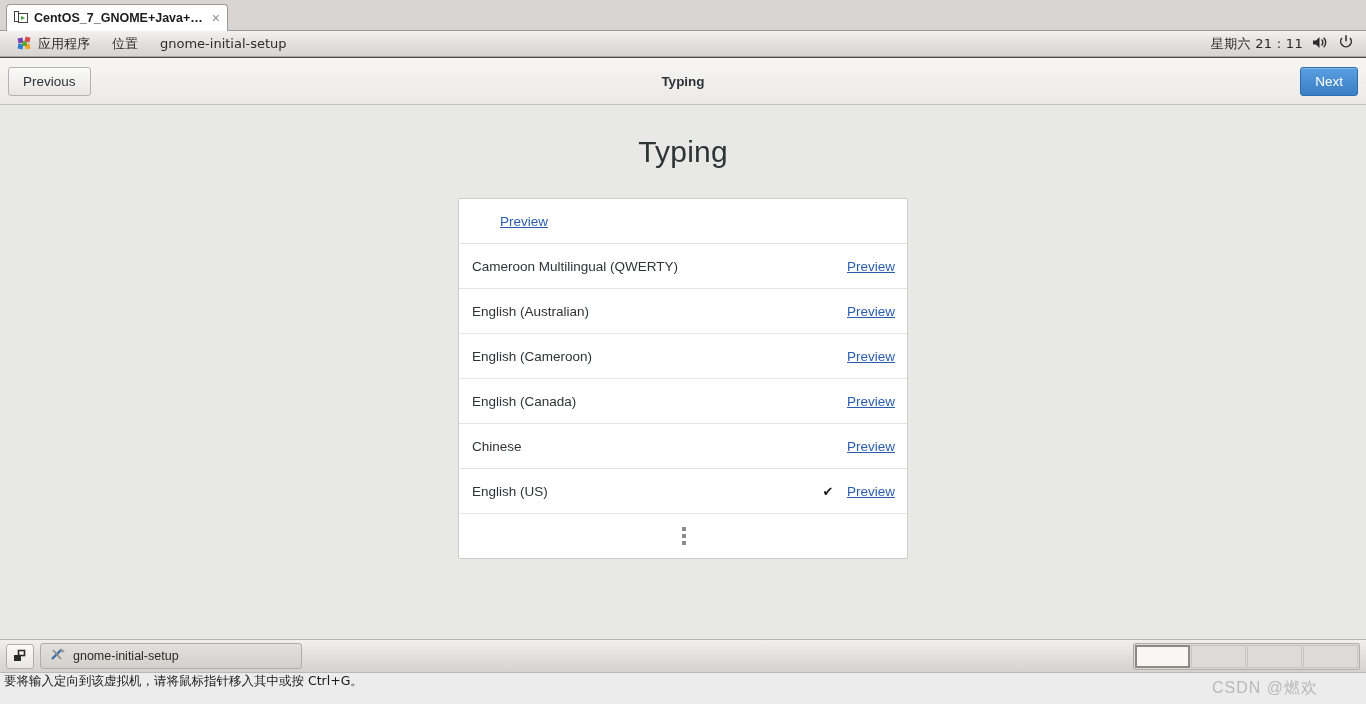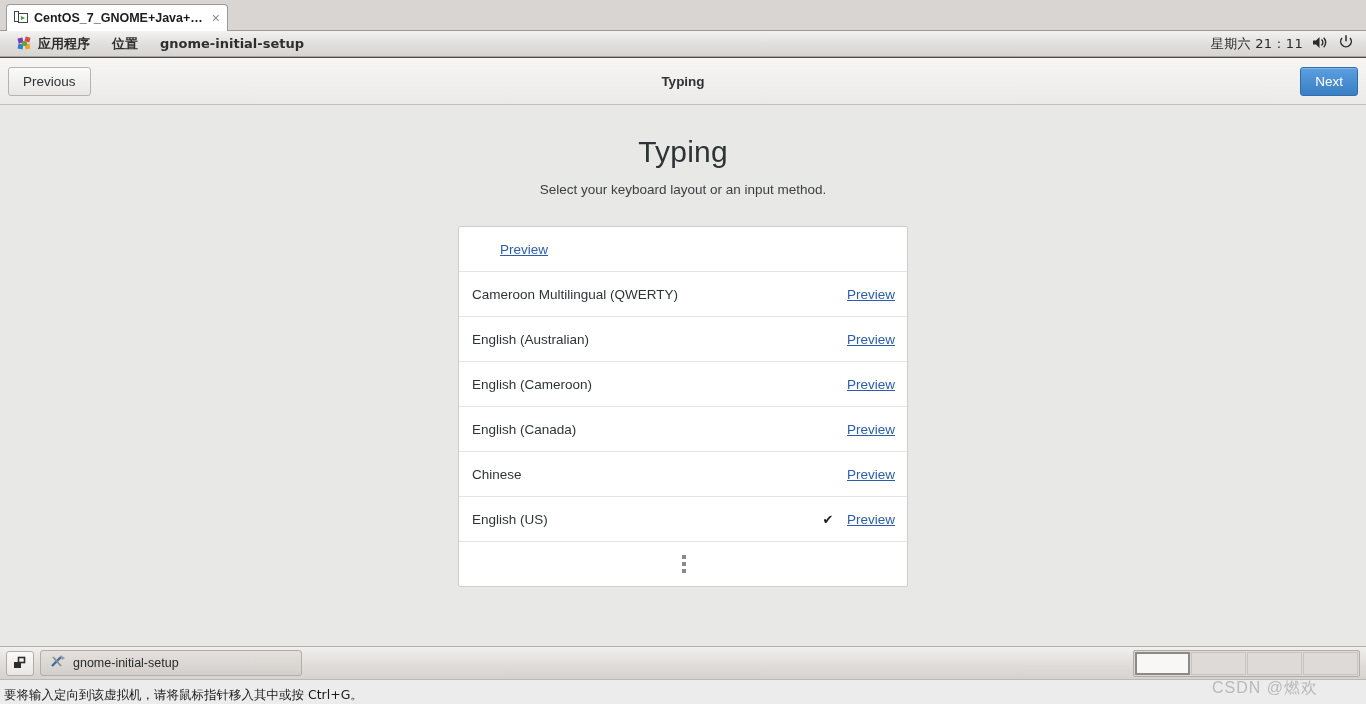--- a/index.html
+++ b/index.html
@@ -44,21 +44,20 @@
     display: flex; align-items: center;
     font-size: 13px; color: #2e2e2e;
     padding: 0 8px 0 6px;
   }
   .gpanel-left { display: flex; align-items: center; gap: 0; }
   .gpanel-item {
     display: flex; align-items: center; gap: 5px;
     padding: 2px 11px; cursor: default; white-space: nowrap;
     font-family: "DejaVu Sans", "Liberation Sans", sans-serif;
     font-size: 13px;
-    font-weight: bold;
   }
   .gpanel-spacer { flex: 1; }
   .gpanel-right { display: flex; align-items: center; gap: 9px; padding-right: 4px; }
   .clock { font-size: 13px; color: #2a2a2a; letter-spacing: .3px;
            font-family: "DejaVu Sans", "Liberation Sans", sans-serif; }
 
   
   .foot-icon { width: 16px; height: 16px; position: relative; }
 
   
@@ -158,23 +157,23 @@
     background: #ddd9d6; padding: 1px; gap: 1px;
   }
   .ws {
     width: 55px; height: 23px; background: #dedad7;
     border: 1px solid #c8c4c1;
   }
   .ws.active { background: #f8f7f6; border: 2px solid #8d8a86; }
 
   
   .statusbar {
-    height: 25px; background: #ececec;
+    height: 32px; background: #ececec;
     border-top: 1px solid #b9b9b9;
-    display: flex; align-items: flex-end; padding-left: 4px;
+    display: flex; align-items: flex-start; padding-left: 4px;
     font-size: 12.5px; color: #1a1a1a;
     font-family: "DejaVu Sans", "Liberation Sans", sans-serif;
   }
 
   .watermark {
     position: absolute; right: 48px; bottom: 5px;
     font-size: 16px; color: #b9b9b9; letter-spacing: 1px;
     pointer-events: none; user-select: none;
   }
 </style>
@@ -240,21 +239,20 @@
   <div class="headerbar">
     <button class="btn">Previous</button>
     <div class="hb-title">Typing</div>
     <div class="hb-right">
       <button class="btn btn-suggested">Next</button>
     </div>
   </div>
 
   <div class="content">
     <div class="page-title">Typing</div>
-    <div class="page-sub">Select your keyboard layout or an input method.</div>
 
     <div class="listframe">
 
       <div class="row">
         <span class="row-check"></span>
         <span class="row-preview">Preview</span>
       </div>
 
       <div class="row">
         <span class="row-label">Cameroon Multilingual (QWERTY)</span>

